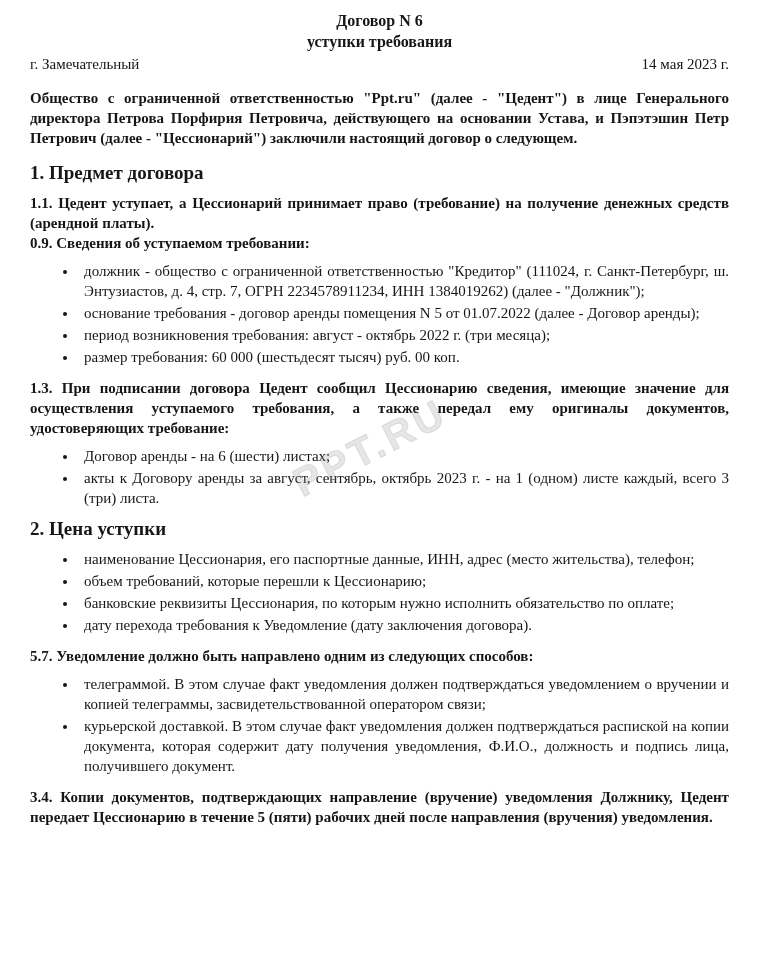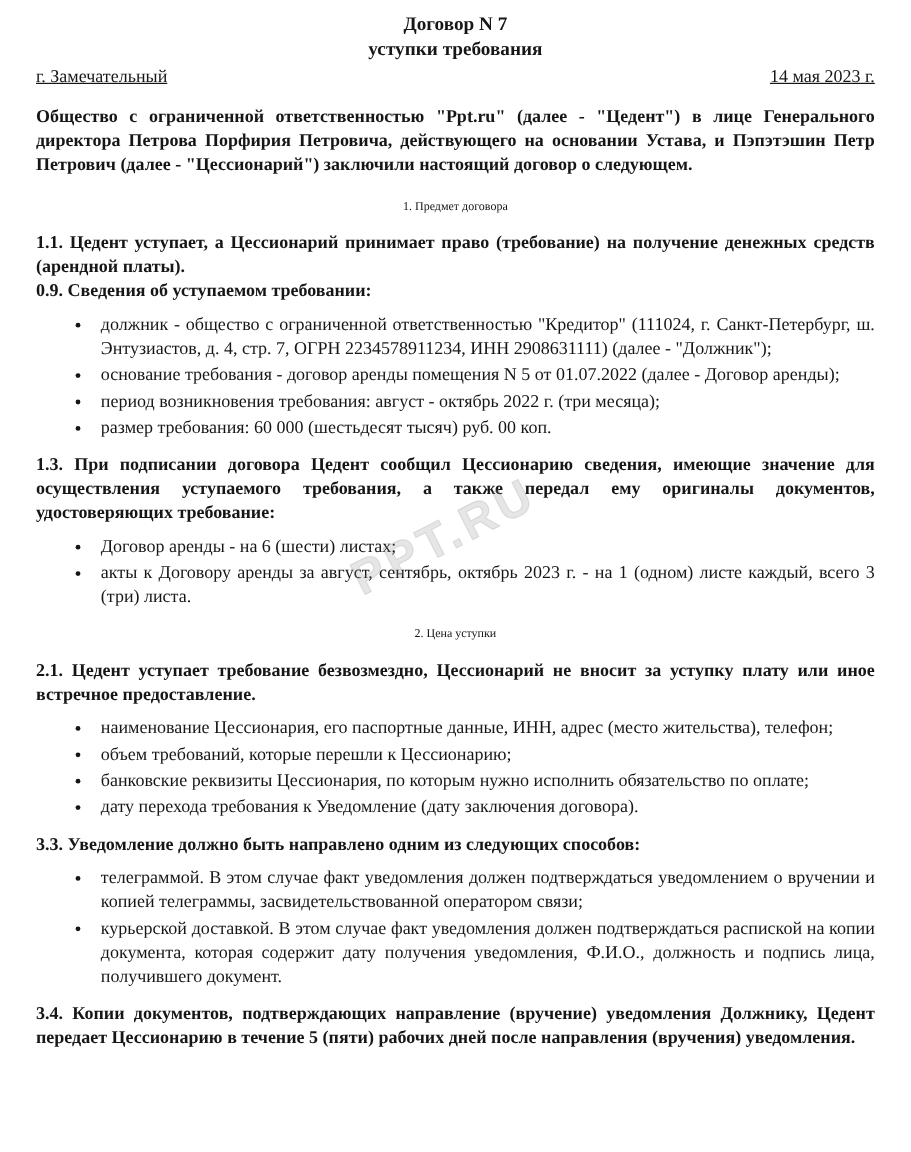--- a/index.html
+++ b/index.html
@@ -27,32 +27,31 @@
   .doc-title {
     text-align: center;
     font-weight: bold;
     font-size: 16px;
     line-height: 21px;
   }
   .meta-row {
     display: flex;
     justify-content: space-between;
     margin-top: 2px;
-    text-decoration: underline;
   }
   p {
     margin: 0;
     text-align: justify;
     font-weight: bold;
   }
   .preamble { margin-top: 14px; }
   h2 {
-    font-size: 10px;
-    font-weight: normal;
-    text-align: center;
+    font-size: 19px;
+    font-weight: bold;
+    text-align: left;
     margin: 15px 0 10px 0;
     line-height: 20px;
   }
   ul {
     margin: 8px 0 11px 0;
     padding-left: 48px;
   }
   li {
     text-align: justify;
     padding-left: 6px;
@@ -75,64 +74,63 @@
   }
 </style>
 </head>
 <body>
 
 <div class="page">
 
   <div class="watermark">PPT.RU</div>
 
   <div class="doc-title">
-    <div>Договор N 7</div>
+    <div>Договор N 6</div>
     <div>уступки требования</div>
   </div>
 
   <div class="meta-row">
     <span>г. Замечательный</span>
     <span>14 мая 2023 г.</span>
   </div>
 
   <p class="preamble"><b>Общество с ограниченной ответственностью "Ppt.ru"</b><span> (далее - "Цедент") в лице Генерального директора Петрова Порфирия Петровича, действующего на основании Устава, и </span><b>Пэпэтэшин Петр Петрович</b><span> (далее - "Цессионарий") заключили настоящий договор о следующем.</span></p>
 
   <h2>1. Предмет договора</h2>
 
   <p>1.1. Цедент уступает, а Цессионарий принимает право (требование) на получение денежных средств (арендной платы).</p>
   <p>0.9. Сведения об уступаемом требовании:</p>
 
   <ul>
-    <li>должник - общество с ограниченной ответственностью "Кредитор" (111024, г. Санкт-Петербург, ш. Энтузиастов, д. 4, стр. 7, ОГРН 2234578911234, ИНН 2908631111) (далее - "Должник");</li>
+    <li>должник - общество с ограниченной ответственностью "Кредитор" (111024, г. Санкт-Петербург, ш. Энтузиастов, д. 4, стр. 7, ОГРН 2234578911234, ИНН 1384019262) (далее - "Должник");</li>
     <li>основание требования - договор аренды помещения N 5 от 01.07.2022 (далее - Договор аренды);</li>
     <li>период возникновения требования: август - октябрь 2022 г. (три месяца);</li>
     <li>размер требования: 60 000 (шестьдесят тысяч) руб. 00 коп.</li>
   </ul>
 
   <p>1.3. При подписании договора Цедент сообщил Цессионарию сведения, имеющие значение для осуществления уступаемого требования, а также передал ему оригиналы документов, удостоверяющих требование:</p>
 
   <ul>
     <li>Договор аренды - на 6 (шести) листах;</li>
     <li>акты к Договору аренды за август, сентябрь, октябрь 2023 г. - на 1 (одном) листе каждый, всего 3 (три) листа.</li>
   </ul>
 
   <h2 style="margin-top:9px;">2. Цена уступки</h2>
 
-  <p>2.1. Цедент уступает требование безвозмездно, Цессионарий не вносит за уступку плату или иное встречное предоставление.</p>
 
 
 
   <ul>
     <li>наименование Цессионария, его паспортные данные, ИНН, адрес (место жительства), телефон;</li>
     <li>объем требований, которые перешли к Цессионарию;</li>
     <li>банковские реквизиты Цессионария, по которым нужно исполнить обязательство по оплате;</li>
     <li>дату перехода требования к Уведомление (дату заключения договора).</li>
   </ul>
 
-  <p>3.3. Уведомление должно быть направлено одним из следующих способов:</p>
+  <p>5.7. Уведомление должно быть направлено одним из следующих способов:</p>
 
   <ul>
     <li>телеграммой. В этом случае факт уведомления должен подтверждаться уведомлением о вручении и копией телеграммы, засвидетельствованной оператором связи;</li>
     <li>курьерской доставкой. В этом случае факт уведомления должен подтверждаться распиской на копии документа, которая содержит дату получения уведомления, Ф.И.О., должность и подпись лица, получившего документ.</li>
   </ul>
 
   <p>3.4. Копии документов, подтверждающих направление (вручение) уведомления Должнику, Цедент передает Цессионарию в течение 5 (пяти) рабочих дней после направления (вручения) уведомления.</p>
 
 </div>
 

